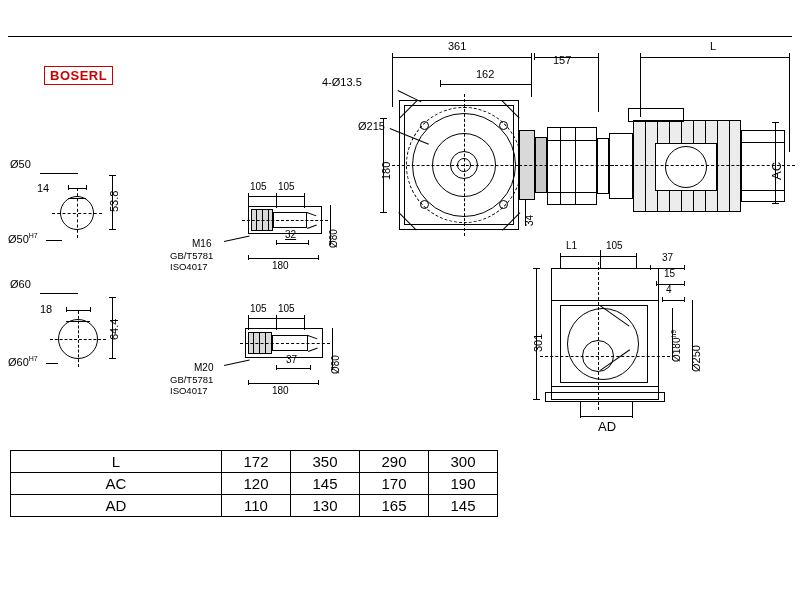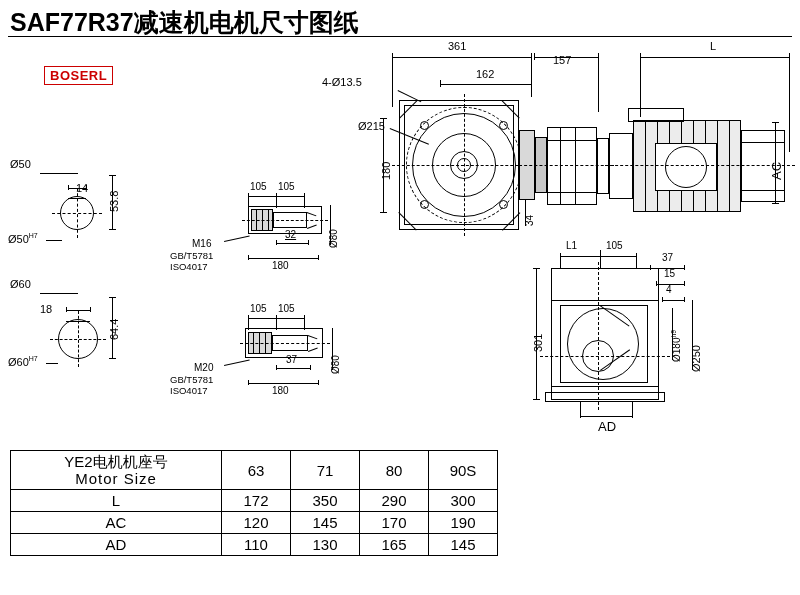--- a/index.html
+++ b/index.html
@@ -63,21 +63,20 @@
   table.spec td.head{width:210px;font-size:15px;line-height:17px;}
   table.spec td.col{width:68px;}
   .cnhead{font-size:15px;}
   .enhead{font-size:15px;letter-spacing:1px;}
 </style>
 </head>
 <body>
 
 <div class="root">
 
-  <div class="title">SAF77R37减速机电机尺寸图纸</div>
   <div class="ln hl" style="left:8px;top:36px;width:784px;height:1px;"></div>
 
   <div class="logo">BOSERL</div>
 
   <div class="ln hl" style="left:392px;top:57px;width:140px;"></div>
   <div class="tick" style="left:392px;top:53px;"></div>
   <div class="tick" style="left:531px;top:53px;"></div>
   <div class="lbl" style="left:448px;top:40px;">361</div>
   <div class="ln vl" style="left:392px;top:57px;height:50px;"></div>
   <div class="ln vl" style="left:531px;top:57px;height:40px;"></div>
@@ -175,21 +174,21 @@
   <div class="ln hl" style="left:40px;top:173px;width:38px;"></div>
 
   <div class="circ" style="left:60px;top:196px;width:34px;height:34px;"></div>
   <div class="ln hl" style="left:68px;top:198px;width:18px;"></div>
   <div class="dash-h" style="left:52px;top:213px;width:50px;"></div>
   <div class="dash-v" style="left:77px;top:188px;height:50px;"></div>
 
   <div class="ln hl" style="left:68px;top:188px;width:18px;"></div>
   <div class="tickS" style="left:68px;top:185px;"></div>
   <div class="tickS" style="left:86px;top:185px;"></div>
-  <div class="lbl" style="left:37px;top:182px;margin-left:39px;">14</div>
+  <div class="lbl" style="left:37px;top:182px;">14</div>
 
   <div class="ln vl" style="left:112px;top:175px;height:55px;"></div>
   <div class="tickS" style="left:109px;top:175px;width:7px;height:1px;background:#000;"></div>
   <div class="tickS" style="left:109px;top:229px;width:7px;height:1px;background:#000;"></div>
   <div class="vtext" style="left:108px;top:212px;">53.8</div>
 
   <div class="lbl" style="left:8px;top:232px;">
     <span>Ø50</span><span class="sup">H7</span>
   </div>
   <div class="ln hl" style="left:46px;top:240px;width:16px;"></div>
@@ -353,30 +352,20 @@
 
   <div class="ln hl" style="left:580px;top:416px;width:52px;"></div>
   <div class="tickS" style="left:580px;top:413px;"></div>
   <div class="tickS" style="left:632px;top:413px;"></div>
   <div class="lbl" style="left:598px;top:419px;font-size:13px;">AD</div>
   <div class="ln vl" style="left:580px;top:402px;height:16px;"></div>
   <div class="ln vl" style="left:632px;top:402px;height:16px;"></div>
 
   <table class="spec">
     <tbody>
-        <tr>
-      <td class="head">
-        <div class="cnhead">YE2电机机座号</div>
-        <div class="enhead">Motor Size</div>
-      </td>
-      <td class="col">63</td>
-      <td class="col">71</td>
-      <td class="col">80</td>
-      <td class="col">90S</td>
-    </tr>
     <tr>
       <td class="head">L</td>
       <td class="col">172</td>
       <td class="col">350</td>
       <td class="col">290</td>
       <td class="col">300</td>
     </tr>
     <tr>
       <td class="head">AC</td>
       <td class="col">120</td>

